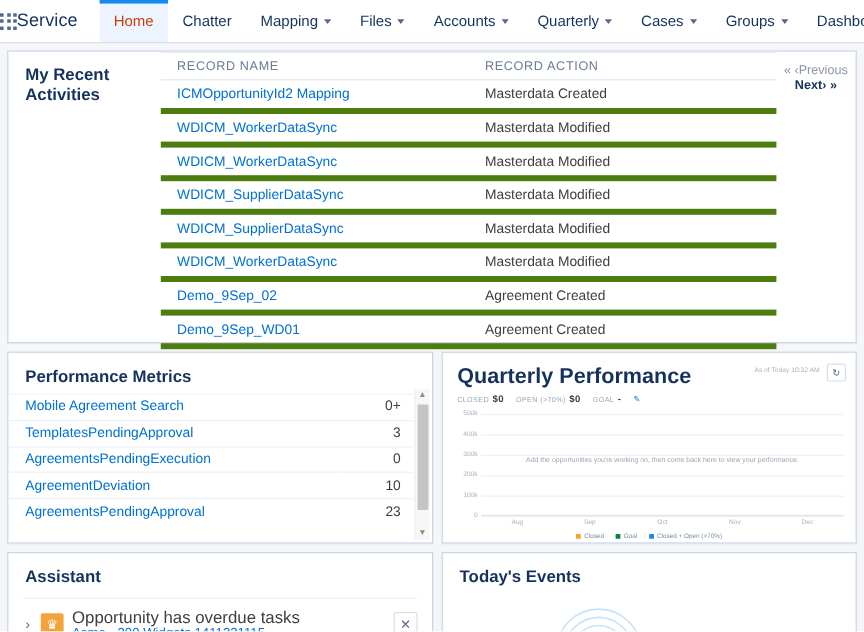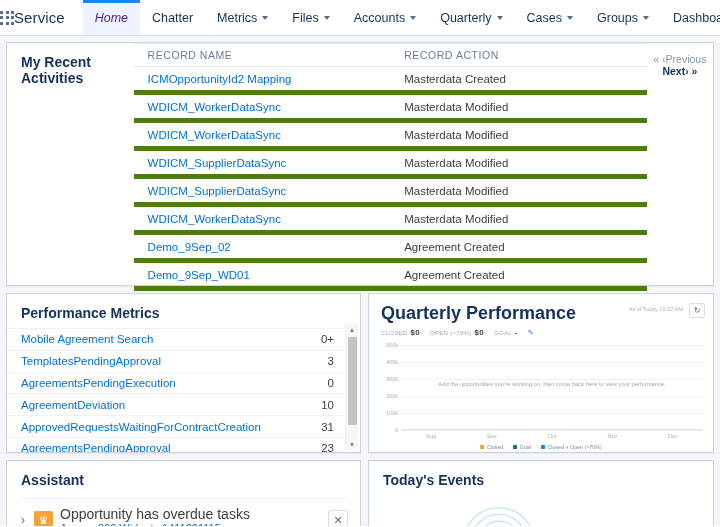--- a/index.html
+++ b/index.html
@@ -36,22 +36,21 @@
   .nav-tab {
     display: flex; align-items: center; gap: 5px;
     padding: 0 12px;
     font-size: 12.5px; color: #16325c;
     cursor: pointer;
     position: relative;
     white-space: nowrap;
   }
   .nav-tab.active {
     background: #eef4ff;
-    color: #4c1d95;
-    font-style: italic;
+    color: #c2410c;
   }
   .nav-tab.active::before {
     content: "";
     position: absolute; top: 0; left: 0; right: 0;
     height: 3px; background: #1589ee;
   }
   .caret {
     width: 0; height: 0;
     border-left: 3.5px solid transparent;
     border-right: 3.5px solid transparent;
@@ -220,21 +219,21 @@
   </div>
   <div class="app-name">Service</div>
   <div class="nav-tabs" id="nav-tabs">
       <div class="nav-tab active">
         <span>Home</span>
       </div>
       <div class="nav-tab">
         <span>Chatter</span>
       </div>
       <div class="nav-tab">
-        <span>Metrics</span>
+        <span>Mapping</span>
         <span class="caret"></span>
       </div>
       <div class="nav-tab">
         <span>Files</span>
         <span class="caret"></span>
       </div>
       <div class="nav-tab">
         <span>Accounts</span>
         <span class="caret"></span>
       </div>
@@ -325,24 +324,20 @@
                 <td class="m-name"><a>TemplatesPendingApproval</a></td>
                 <td class="m-val">3</td>
               </tr>
               <tr>
                 <td class="m-name"><a>AgreementsPendingExecution</a></td>
                 <td class="m-val">0</td>
               </tr>
               <tr>
                 <td class="m-name"><a>AgreementDeviation</a></td>
                 <td class="m-val">10</td>
-              </tr>
-              <tr>
-                <td class="m-name"><a>ApprovedRequestsWaitingForContractCreation</a></td>
-                <td class="m-val">31</td>
               </tr>
               <tr>
                 <td class="m-name"><a>AgreementsPendingApproval</a></td>
                 <td class="m-val">23</td>
               </tr>
             </tbody>
         </table>
       </div>
       <div class="sbar">
         <div class="sb-arrow">▲</div>

